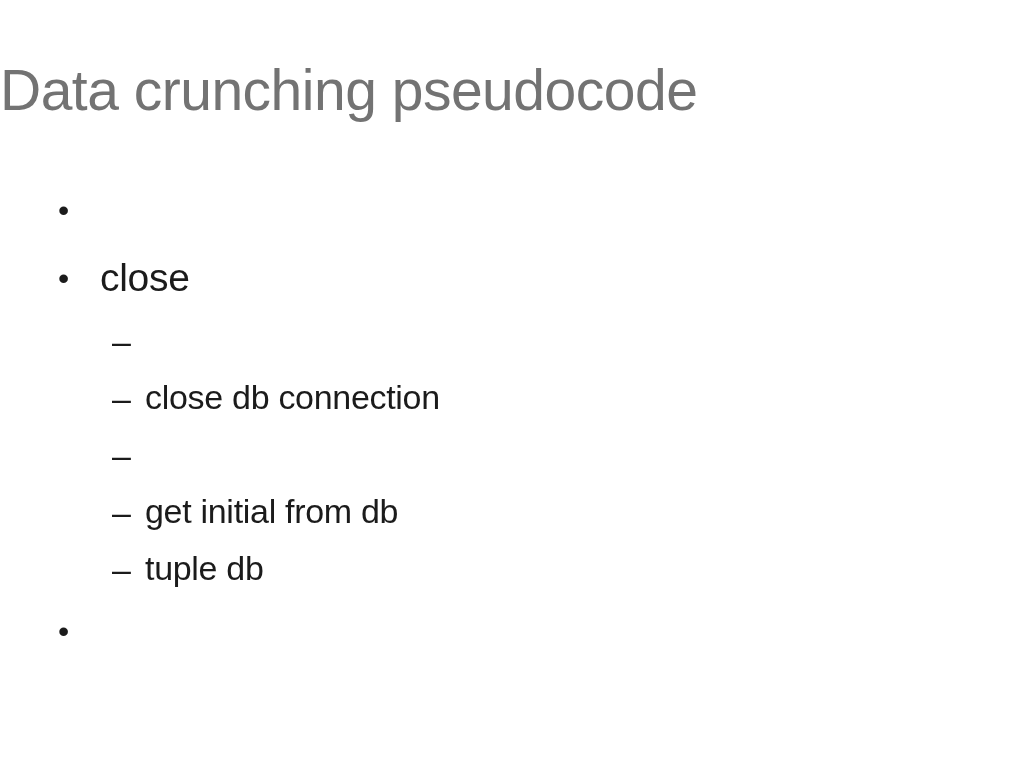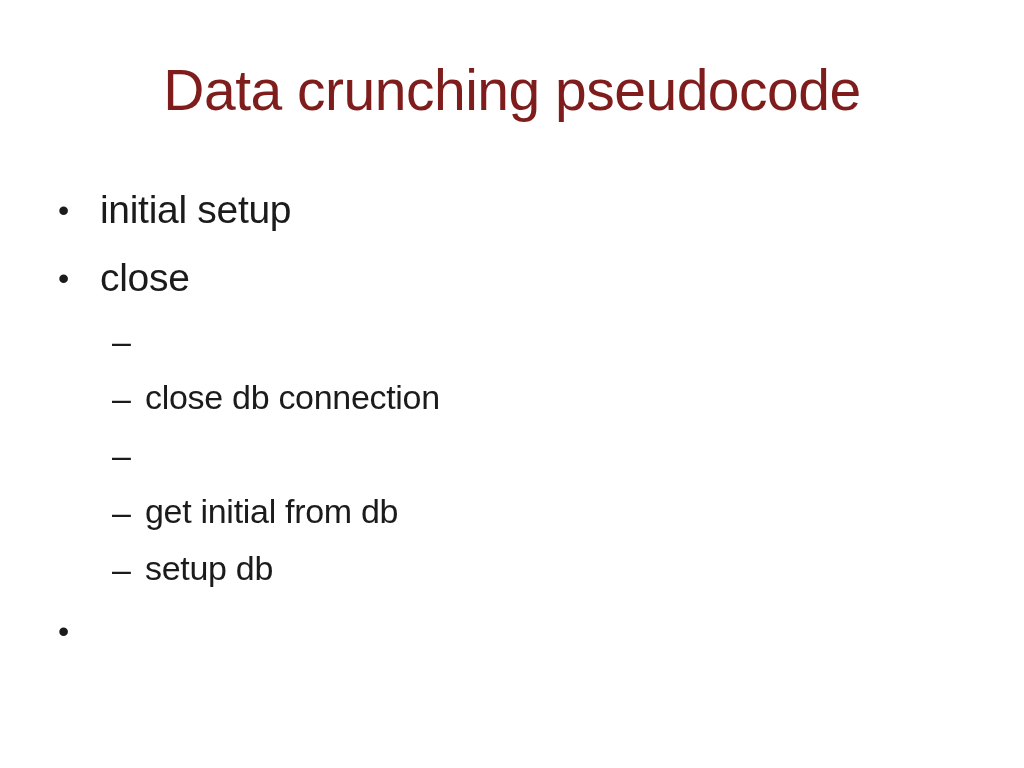--- a/index.html
+++ b/index.html
@@ -10,26 +10,25 @@
   .slide {
     position: relative;
     width: 1024px;
     height: 768px;
     background: #ffffff;
     overflow: hidden;
     font-family: "Liberation Sans", "DejaVu Sans", sans-serif;
   }
   .slide-title {
     padding-top: 56px;
-    text-align: center;
     font-size: 57px;
     line-height: 1.2;
     font-weight: 400;
     letter-spacing: -0.5px;
-    color: #7f1d1d;
+    color: #737373;
     white-space: nowrap;
   }
   .bullet-list {
     margin-top: 52px;
     color: #1b1b1b;
   }
   .row {
     display: flex;
     align-items: center;
     white-space: nowrap;
@@ -64,21 +63,20 @@
 <body>
 
 <div class="slide">
 
   <div class="slide-title">Data crunching pseudocode</div>
 
   <div class="bullet-list">
 
     <div class="row lvl1">
       <span class="marker">•</span>
-      <span class="text">initial setup</span>
     </div>
 
     <div class="row lvl1">
       <span class="marker">•</span>
       <span class="text">close</span>
     </div>
 
     <div class="row lvl2">
       <span class="marker">–</span>
     </div>
@@ -92,21 +90,21 @@
       <span class="marker">–</span>
     </div>
 
     <div class="row lvl2">
       <span class="marker">–</span>
       <span class="text">get initial from db</span>
     </div>
 
     <div class="row lvl2">
       <span class="marker">–</span>
-      <span class="text">setup db</span>
+      <span class="text">tuple db</span>
     </div>
 
     <div class="row lvl1">
       <span class="marker">•</span>
     </div>
 
   </div>
 </div>
 
 </body></html>

